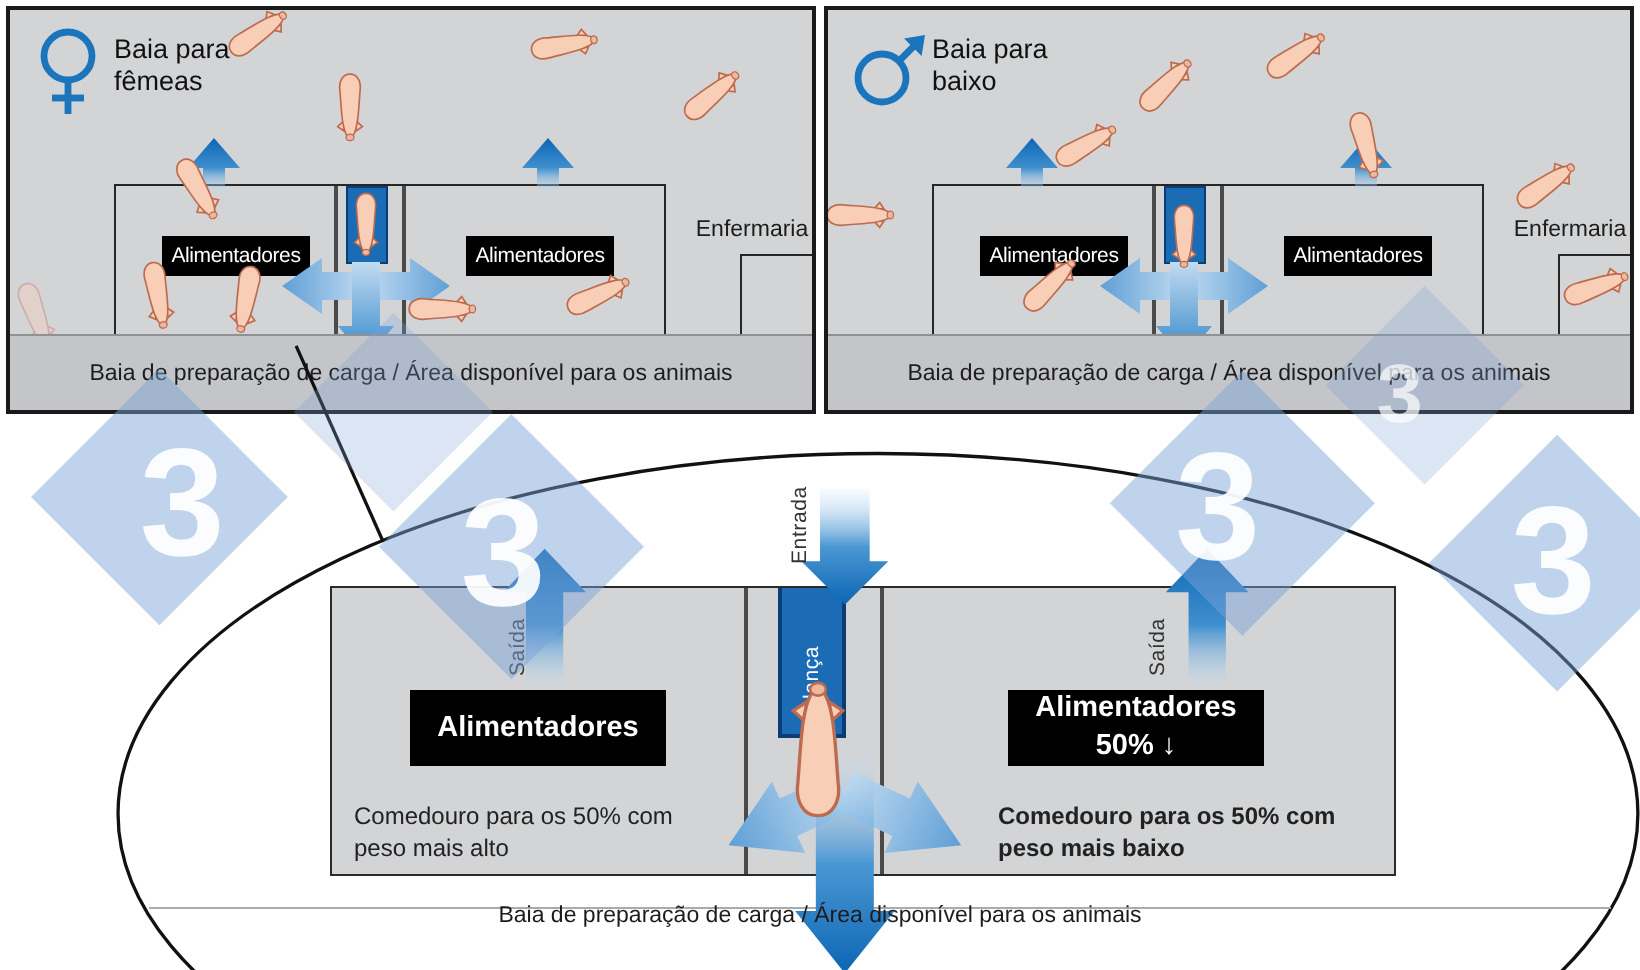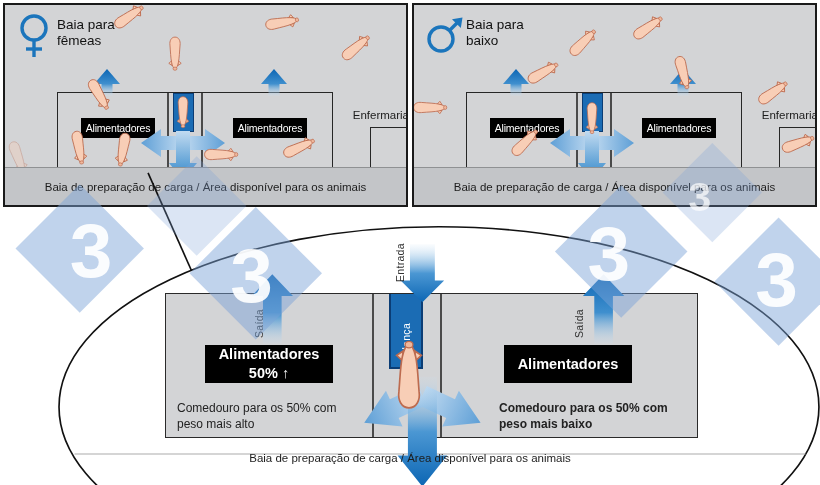--- a/index.html
+++ b/index.html
@@ -13,21 +13,21 @@
   .ptitle{position:absolute;left:52px;top:12px;font-size:13.5px;line-height:1.18;color:#111;}
   .pen{position:absolute;left:52px;top:87px;width:276px;height:76px;border:1.5px solid #262626;box-sizing:border-box;}
   .corline{position:absolute;top:0;width:1.5px;height:100%;background:#4a4a4a;}
   .c1{left:109px;} .c2{left:143px;}
   .sbox{position:absolute;left:115px;top:0;width:21px;height:39px;background:#1b6cb4;
         border:1.5px solid #0b3d75;box-sizing:border-box;}
   .fbox-s{position:absolute;top:25px;width:74px;height:20px;background:#000;color:#fff;
           font-size:10.5px;letter-spacing:-.2px;display:flex;align-items:center;justify-content:center;
           text-shadow:0 0 2px #000;}
   .fb-l{left:23px;} .fb-r{left:175px;}
-  .enf-label{position:absolute;left:338px;top:104px;width:66px;text-align:right;font-size:11.5px;color:#1c1c1c;}
+  .enf-label{position:absolute;left:338px;top:104px;width:66px;text-align:center;font-size:11.5px;color:#1c1c1c;}
   .enf-room{position:absolute;left:365px;top:122px;width:39px;height:41px;border:1.5px solid #262626;box-sizing:border-box;}
   .strip{position:absolute;left:0;right:0;bottom:0;height:37px;background:#c3c5c8;border-top:1px solid #8f9193;
          display:flex;align-items:center;justify-content:center;font-size:11.5px;color:#1c1c1c;}
   .parrows{position:absolute;inset:0;pointer-events:none;}
   
   .pig{position:absolute;pointer-events:none;}
   .faint{opacity:.35;}
   
   .callout{position:absolute;inset:0;z-index:8;pointer-events:none;}
   .detail{position:absolute;inset:0;z-index:20;}
@@ -251,24 +251,24 @@
       <path d="M394,364 L422,364 L422,440 L432,440 L408,470 L384,440 L394,440 Z" fill="url(#g-down)"></path>
     </svg>
 
     <div class="vtext" style="left:394px;top:228px;height:54px;">Entrada</div>
     <div class="vtext" style="left:253px;top:294px;height:44px;">Saída</div>
     <div class="vtext" style="left:573px;top:294px;height:44px;">Saída</div>
     <div class="vtext balanca-label" style="left:400px;top:301px;height:62px;">Balança</div>
 
     <div class="fbox fx-l">
       <div>Alimentadores</div>
-      <div>50% ↑</div>
     </div>
     <div class="fbox fx-r">
       <div>Alimentadores</div>
+      <div>50% ↓</div>
     </div>
 
     <div class="comed cm-l">Comedouro para os 50% com peso mais alto</div>
     <div class="comed cm-r">Comedouro para os 50% com peso mais baixo</div>
 
     <svg class="pig" viewBox="0 0 40 16" width="78" height="30" style="left:370px;top:360px;transform:rotate(-90deg)">
         <use href="#pig"></use>
       </svg>
 
     <div class="dstrip">Baia de preparação de carga / Área disponível para os animais</div>

